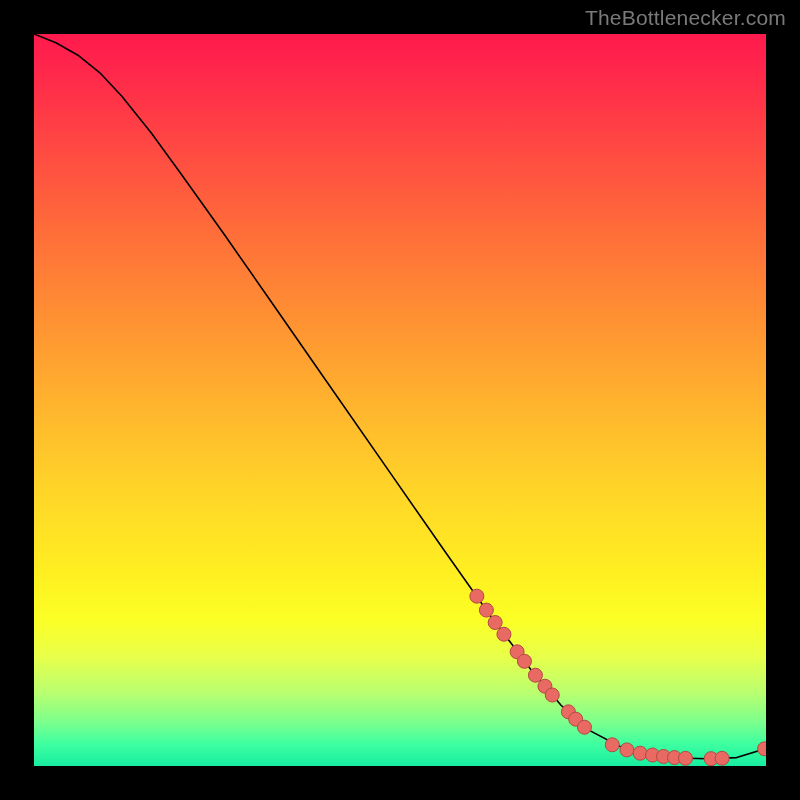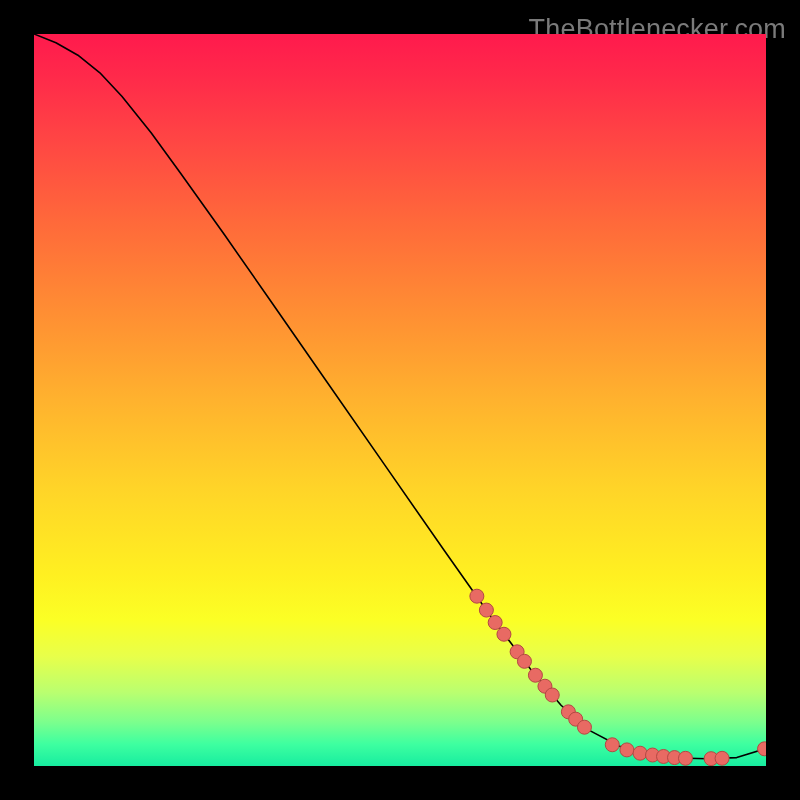--- a/index.html
+++ b/index.html
@@ -61,24 +61,23 @@
   .dot {
     fill: #e86a63;
     stroke: #b34943;
     stroke-width: 1;
   }
   .watermark {
     position: absolute;
     top: 6px;
     right: 14px;
     color: #7a7a7a;
-    font-size: 27px;
+    font-size: 21px;
     letter-spacing: 0.2px;
     font-weight: 400;
-    margin-top: 8px;
   }
 </style>
 </head>
 <body>
 
 <div class="stage">
   <div class="watermark">TheBottlenecker.com</div>
 
   <div class="plot">
     <div class="gradient"></div>

